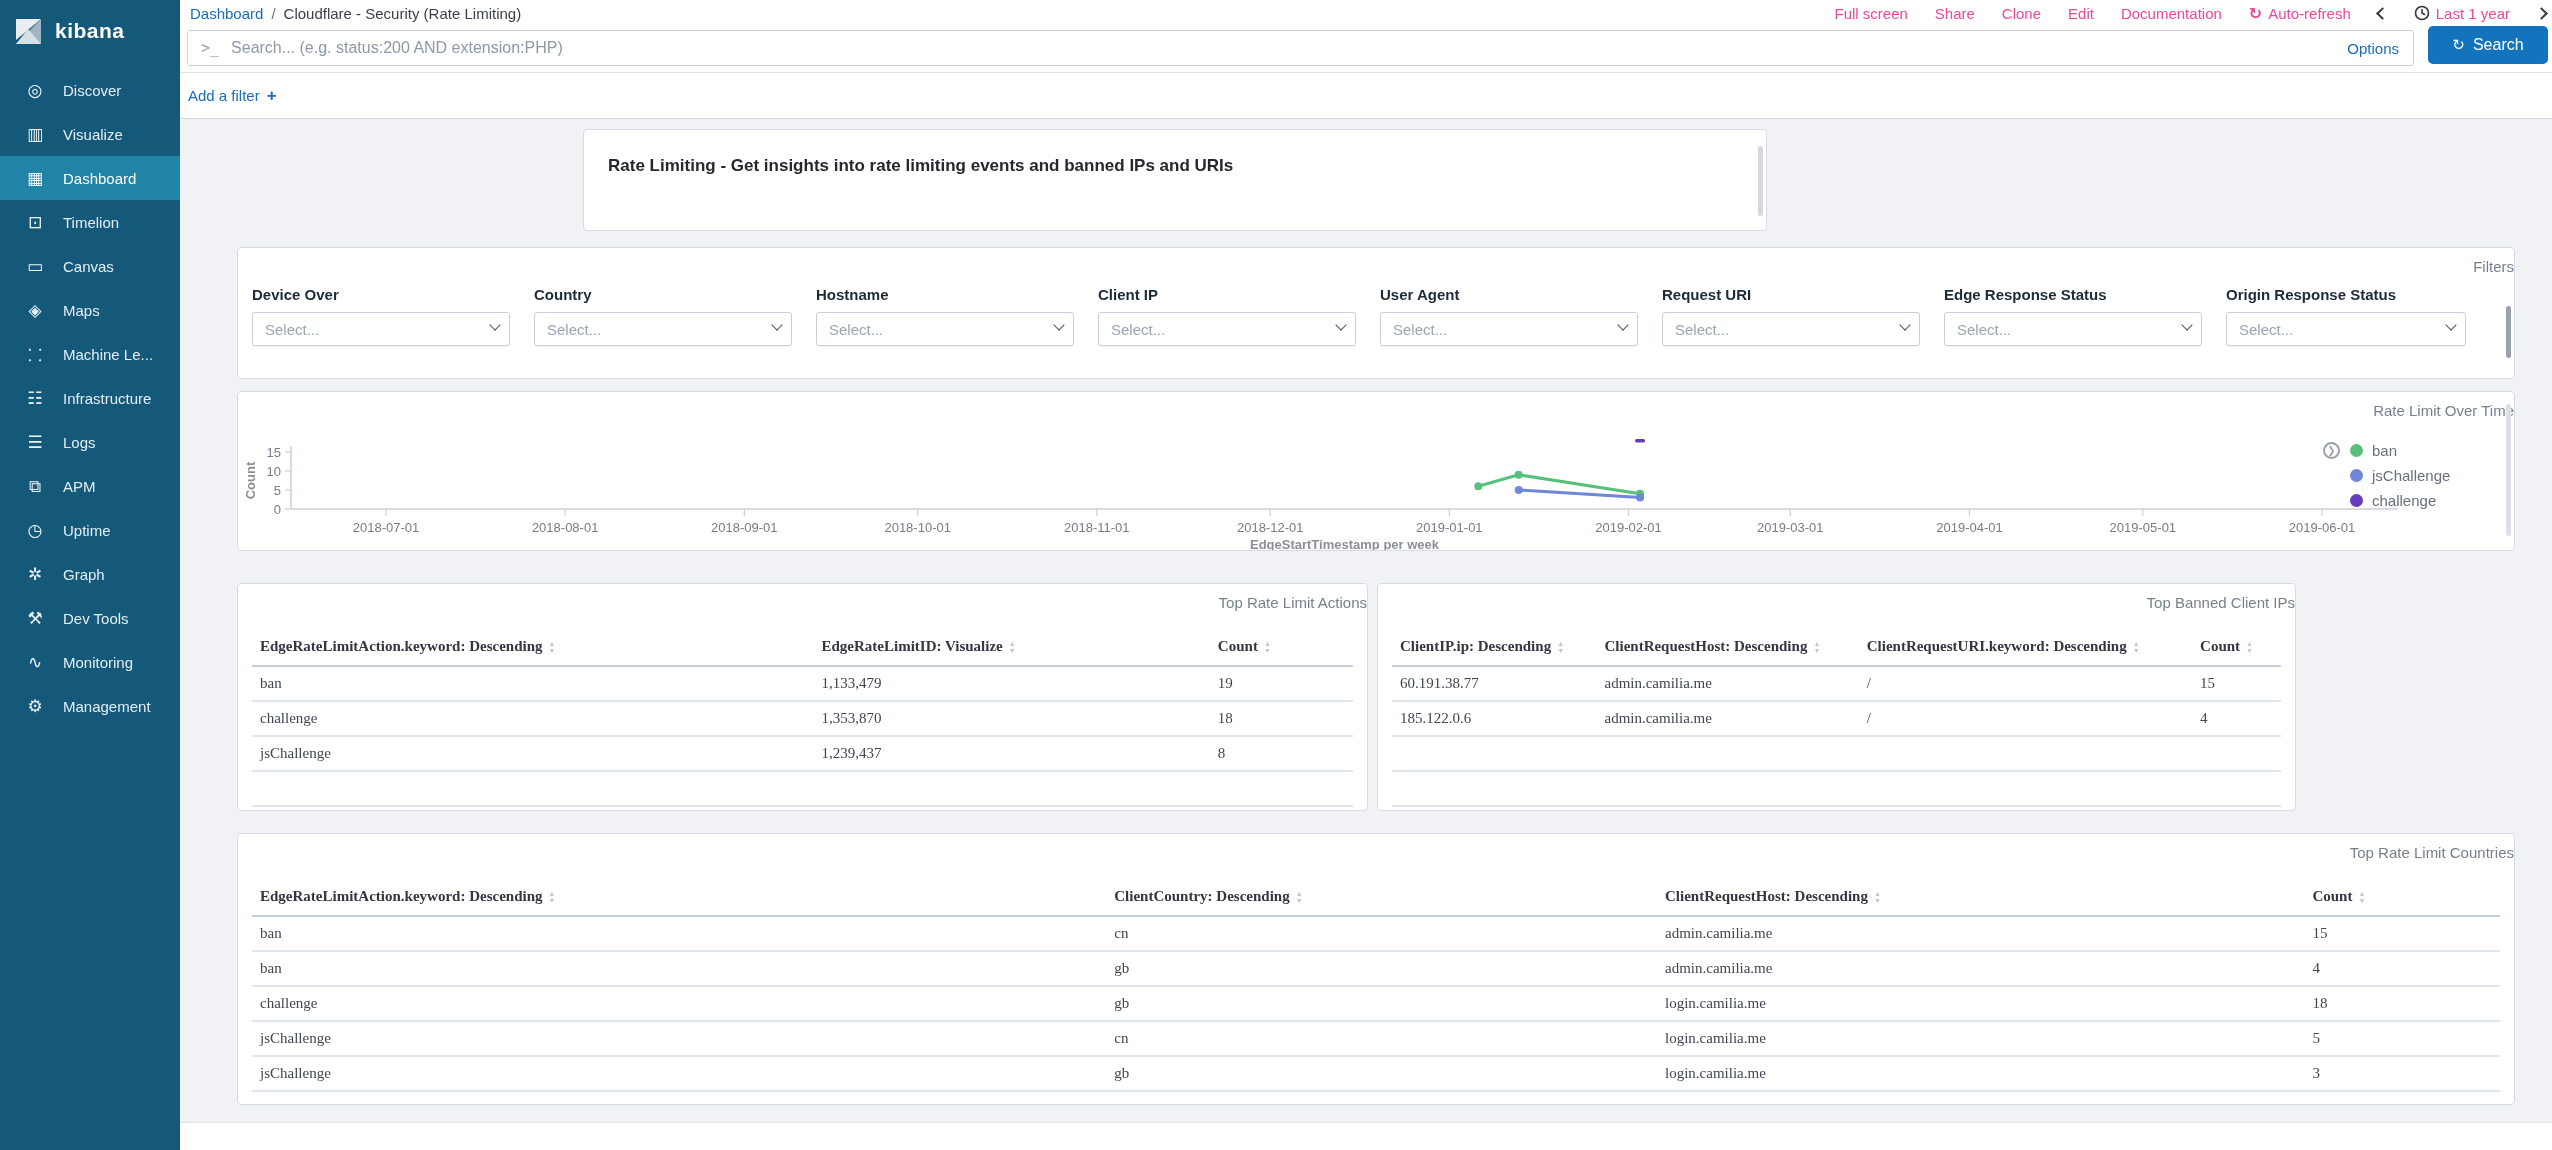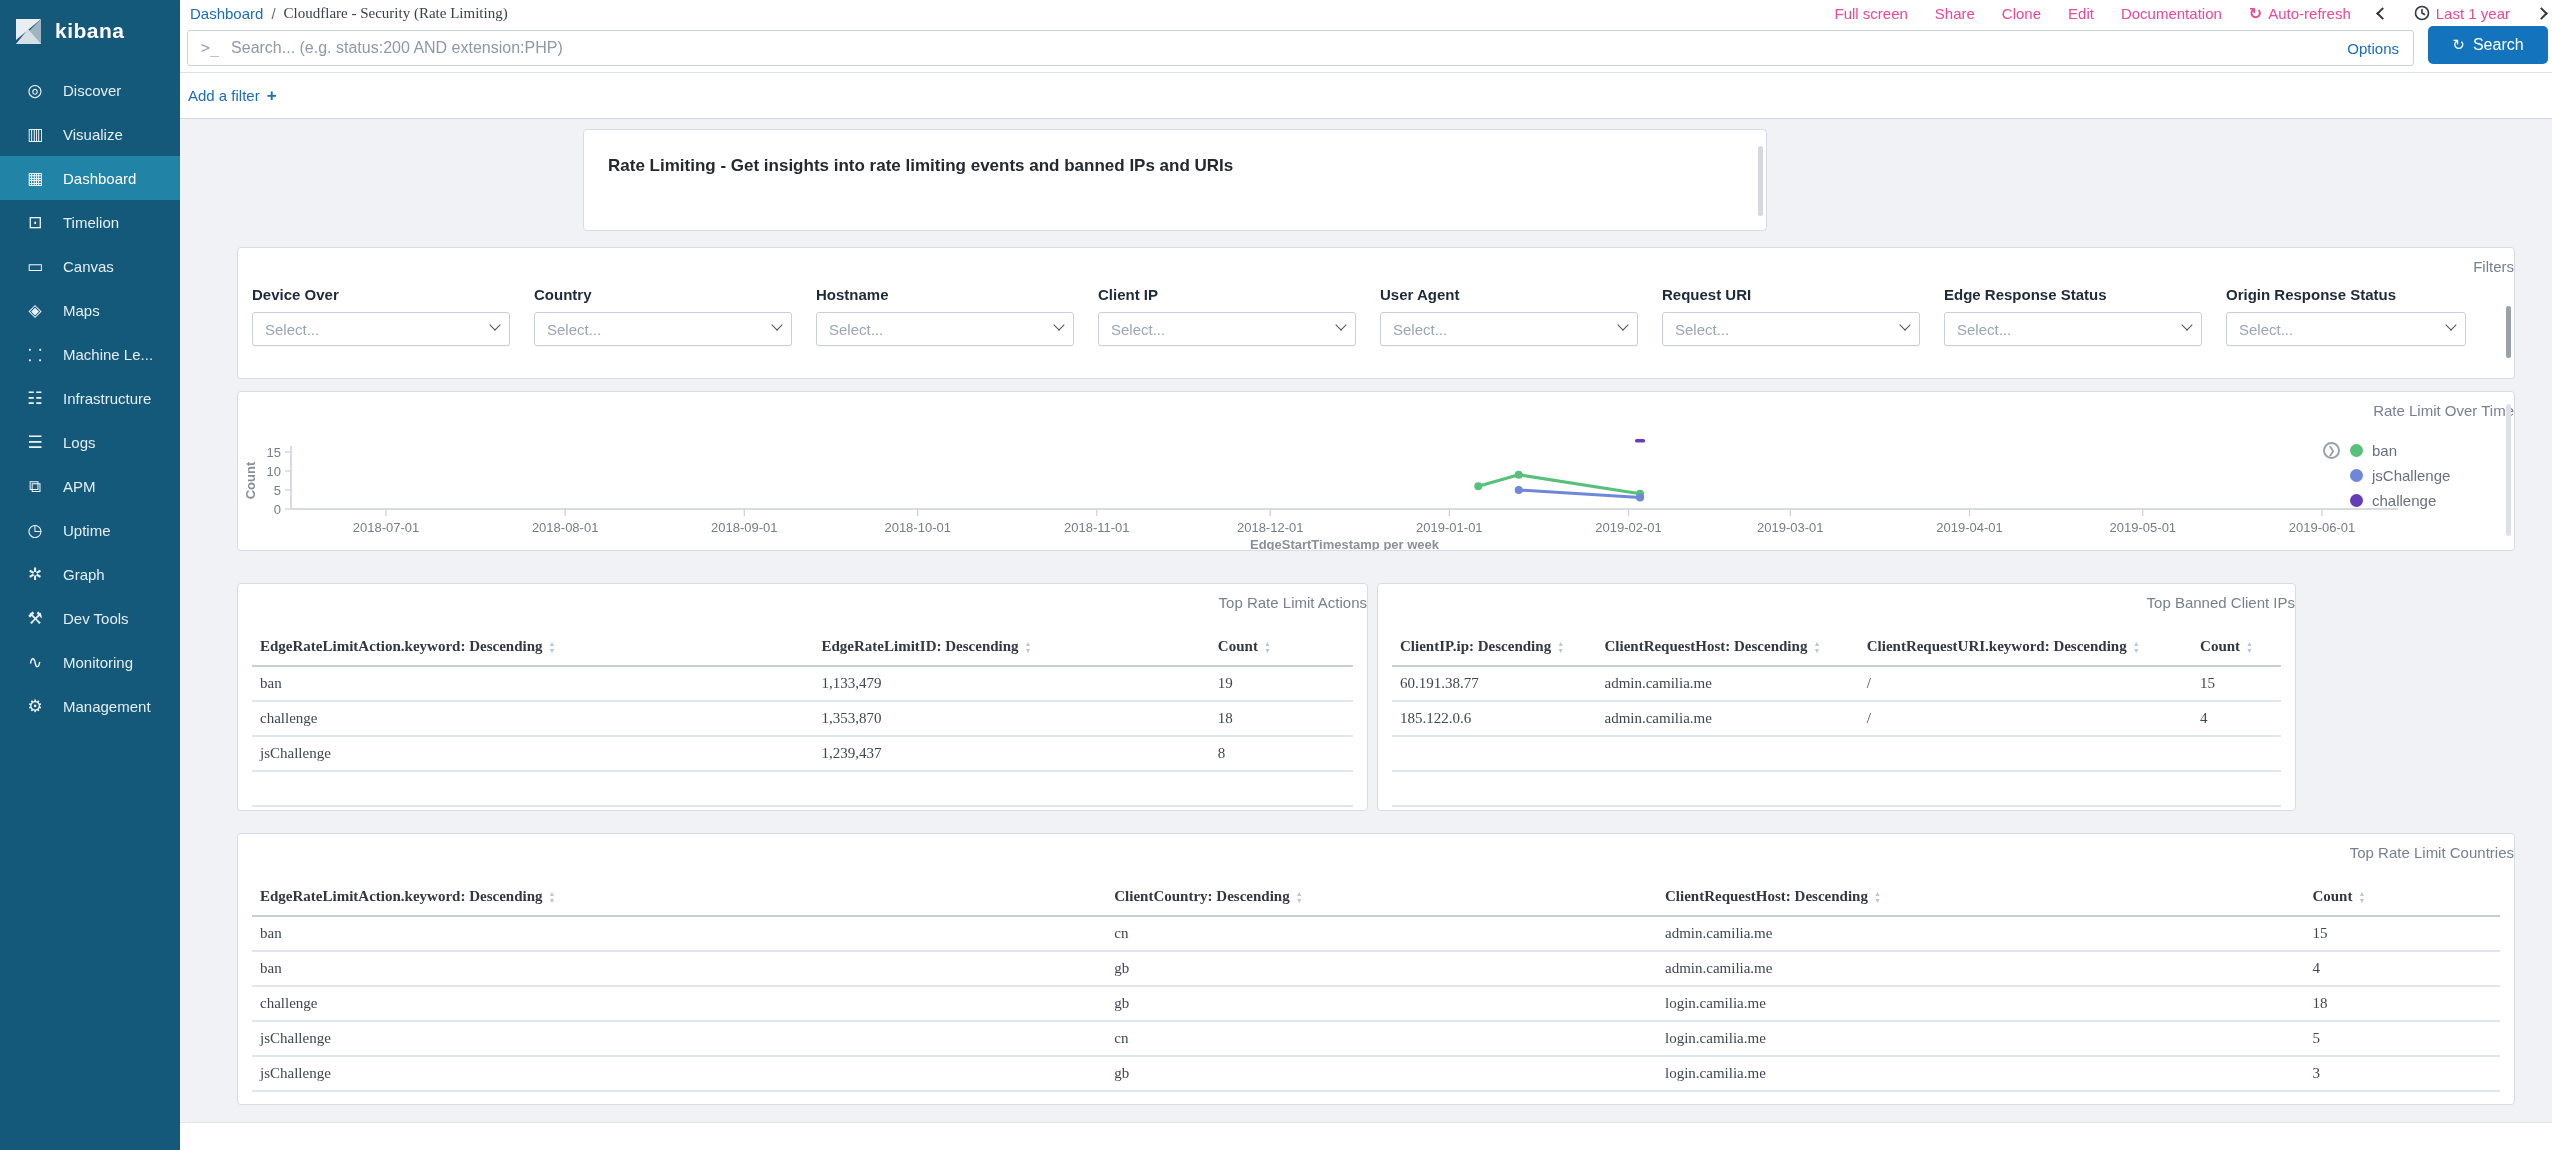--- a/index.html
+++ b/index.html
@@ -19,21 +19,21 @@
     font-family:"DejaVu Sans",sans-serif; }
   .nav-label { color:#e4eef3; font-size:15px; white-space:nowrap; }
   .nav-item.active .nav-label { color:#fff; }
 
   
   .topbar { position:absolute; left:180px; top:0; width:2372px; }
   .row1 { position:relative; height:26px; display:flex; align-items:center; }
   .breadcrumb { display:flex; align-items:center; gap:8px; padding-left:10px; font-size:15px; }
   .bc-link { color:#1a6dbb; text-decoration:none; cursor:pointer; }
   .bc-sep { color:#69707d; }
-  .bc-current { color:#3a3f4c;font-family:Liberation Serif, serif; }
+  .bc-current { color:#3a3f4c; }
   .topmenu { position:absolute; right:6px; top:0; height:26px; display:flex; align-items:center; gap:27px; }
   .menu-link { font-size:15px; color:#ec4899; text-decoration:none; cursor:pointer; display:flex; align-items:center; gap:6px; white-space:nowrap; }
   .menu-icon-refresh { font-size:16px; font-weight:700; }
   .chev { display:inline-block; width:9px; height:9px; border:solid #343741; border-width:2.5px 2.5px 0 0; }
   .chev-left { transform:rotate(-135deg); }
   .chev-right { transform:rotate(45deg); }
   .clock-svg { width:16px; height:16px; }
 
   .row2 { position:relative; height:46px; }
   .search-box { position:absolute; left:7px; top:4px; width:2227px; height:36px; background:#fff;
@@ -373,21 +373,21 @@
               <col style="width: 51%;">
               <col style="width: 36%;">
               <col style="width: 13%;">
             </colgroup>
             <thead>
               <tr>
                 <th><span>EdgeRateLimitAction.keyword: Descending</span><span class="sort-icon">
                     <span>▲</span>
                     <span>▼</span>
                   </span></th>
-                <th><span>EdgeRateLimitID: Descending</span><span class="sort-icon">
+                <th><span>EdgeRateLimitID: Visualize</span><span class="sort-icon">
                     <span>▲</span>
                     <span>▼</span>
                   </span></th>
                 <th><span>Count</span><span class="sort-icon">
                     <span>▲</span>
                     <span>▼</span>
                   </span></th>
               </tr>
             </thead>
             <tbody>

